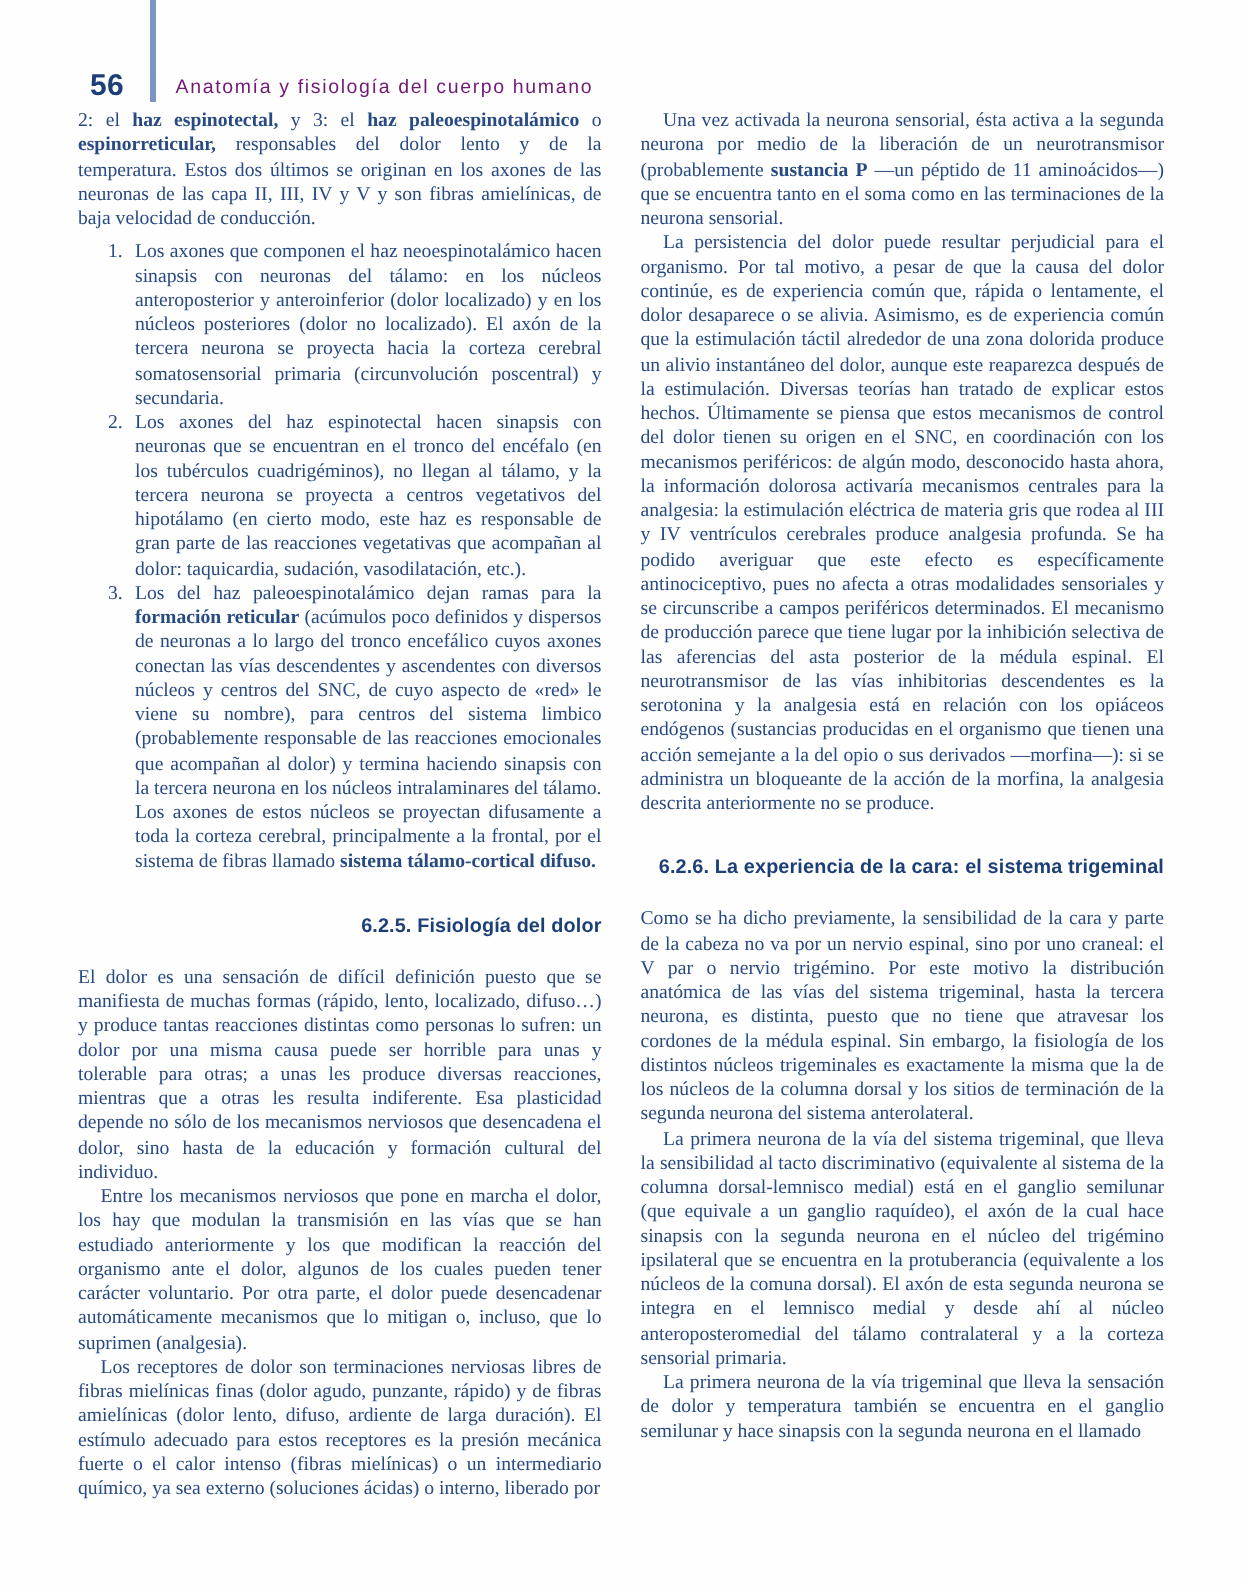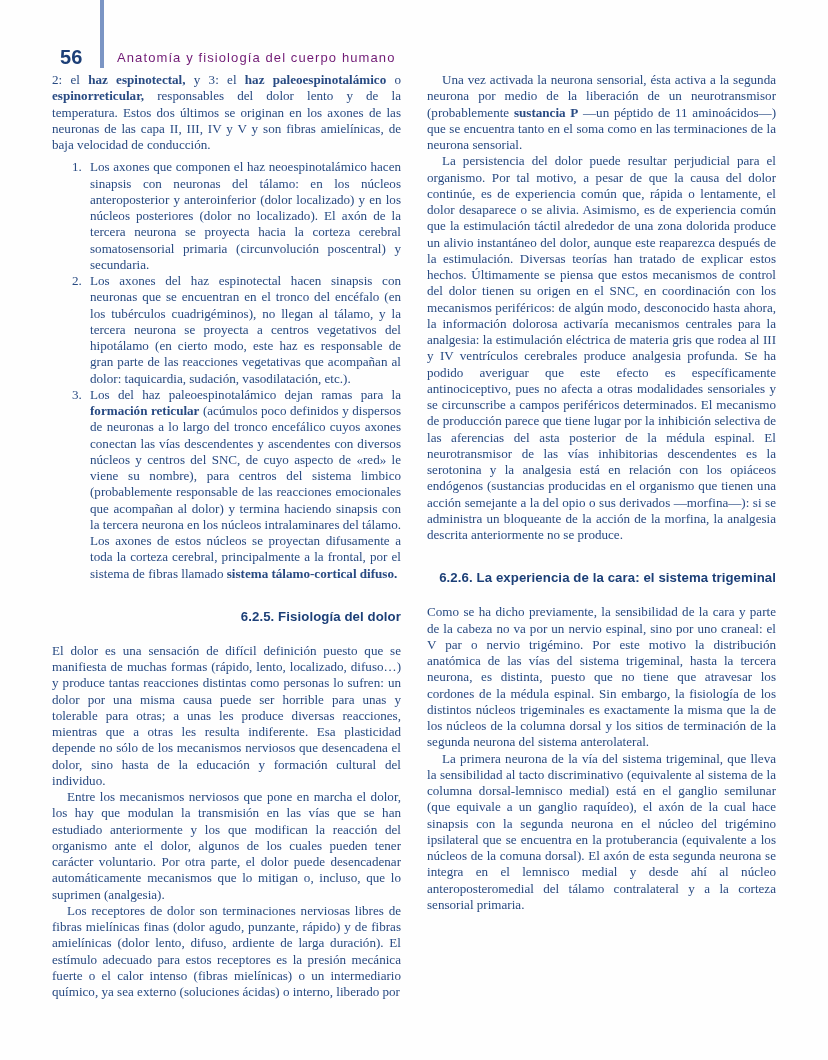--- a/index.html
+++ b/index.html
@@ -182,17 +182,18 @@
       <p class="indent">La persistencia del dolor puede resultar perjudicial para el organismo. Por tal motivo, a pesar de que la causa del dolor continúe, es de experiencia común que, rápida o lentamente, el dolor desaparece o se alivia. Asimismo, es de experiencia común que la estimulación táctil alrededor de una zona dolorida produce un alivio instantáneo del dolor, aunque este reaparezca después de la estimulación. Diversas teorías han tratado de explicar estos hechos. Últimamente se piensa que estos mecanismos de control del dolor tienen su origen en el SNC, en coordinación con los mecanismos periféricos: de algún modo, desconocido hasta ahora, la información dolorosa activaría mecanismos centrales para la analgesia: la estimulación eléctrica de materia gris que rodea al III y IV ventrículos cerebrales produce analgesia profunda. Se ha podido averiguar que este efecto es específicamente antinociceptivo, pues no afecta a otras modalidades sensoriales y se circunscribe a campos periféricos determinados. El mecanismo de producción parece que tiene lugar por la inhibición selectiva de las aferencias del asta posterior de la médula espinal. El neurotransmisor de las vías inhibitorias descendentes es la serotonina y la analgesia está en relación con los opiáceos endógenos (sustancias producidas en el organismo que tienen una acción semejante a la del opio o sus derivados —morfina—): si se administra un bloqueante de la acción de la morfina, la analgesia descrita anteriormente no se produce.</p>
 
       <div class="sp-h2-before"></div>
 
       <h2 class="section">6.2.6. La experiencia de la cara: el sistema trigeminal</h2>
 
       <div class="sp-h2-after"></div>
 
       <p class="noindent">Como se ha dicho previamente, la sensibilidad de la cara y parte de la cabeza no va por un nervio espinal, sino por uno craneal: el V par o nervio trigémino. Por este motivo la distribución anatómica de las vías del sistema trigeminal, hasta la tercera neurona, es distinta, puesto que no tiene que atravesar los cordones de la médula espinal. Sin embargo, la fisiología de los distintos núcleos trigeminales es exactamente la misma que la de los núcleos de la columna dorsal y los sitios de terminación de la segunda neurona del sistema anterolateral.</p>
       <p class="indent">La primera neurona de la vía del sistema trigeminal, que lleva la sensibilidad al tacto discriminativo (equivalente al sistema de la columna dorsal-lemnisco medial) está en el ganglio semilunar (que equivale a un ganglio raquídeo), el axón de la cual hace sinapsis con la segunda neurona en el núcleo del trigémino ipsilateral que se encuentra en la protuberancia (equivalente a los núcleos de la comuna dorsal). El axón de esta segunda neurona se integra en el lemnisco medial y desde ahí al núcleo anteroposteromedial del tálamo contralateral y a la corteza sensorial primaria.</p>
+      <p class="indent">La primera neurona de la vía trigeminal que lleva la sensación de dolor y temperatura también se encuentra en el ganglio semilunar y hace sinapsis con la segunda neurona en el llamado</p>
 
     </div>
 
   </div>
 </div>
 
 </body></html>

